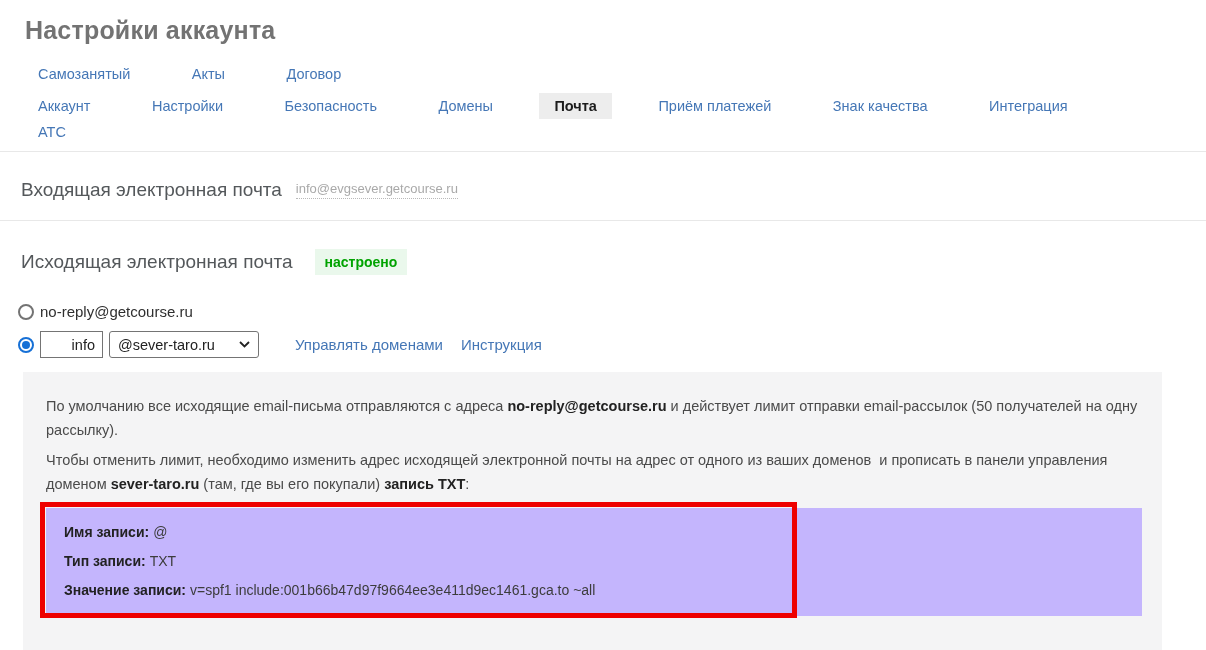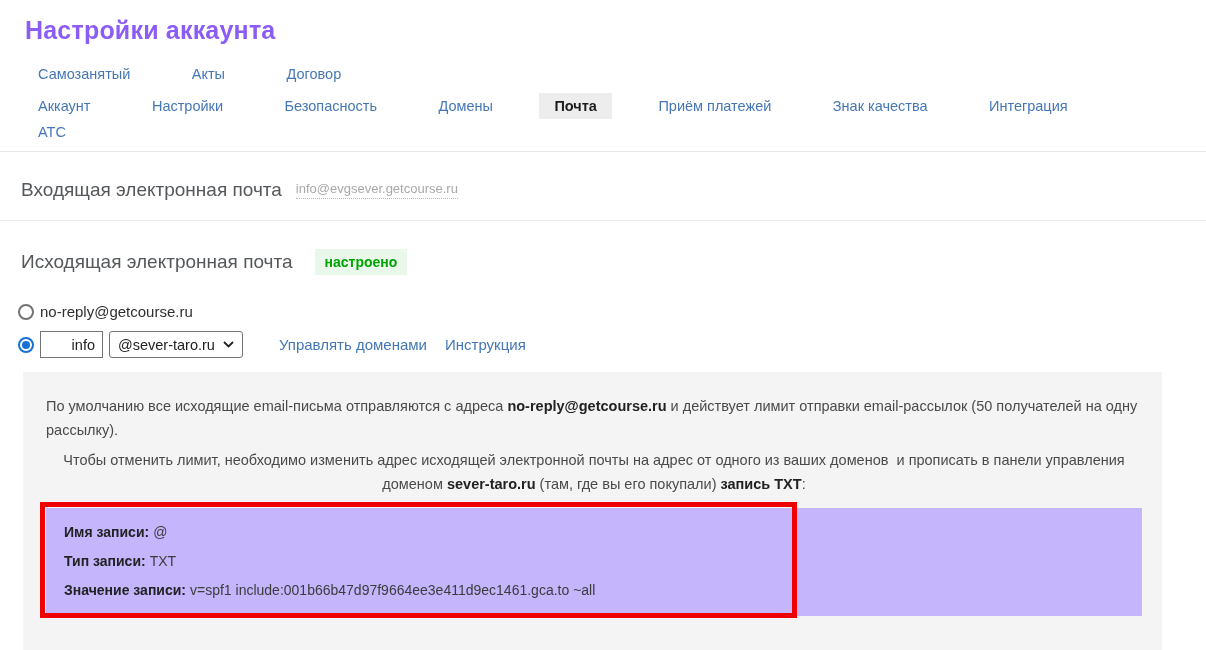--- a/index.html
+++ b/index.html
@@ -1,21 +1,21 @@
 <!DOCTYPE html>
 <html><head>
 <meta charset="utf-8">
 <style>
   * { margin:0; padding:0; box-sizing:border-box; }
   html,body { background:#fff; }
   body { font-family:"Liberation Sans", sans-serif; }
   .page { position:relative; width:1206px; height:650px; background:#fff; overflow:hidden; color:#333; }
 
   
-  .page-title { margin:16px 0 0 25px; font-size:25px; font-weight:bold; color:#8b5cf6; letter-spacing:.2px; }
+  .page-title { margin:16px 0 0 25px; font-size:25px; font-weight:bold; color:#737373; letter-spacing:.2px; }
 
   
   .tab-bar { margin:16px 0 0 38px; }
   .tab-row { margin-bottom:6px; }
   .tab { display:inline-block; font-size:14.5px; color:#4577b6; text-decoration:none; padding:5px 0; margin-right:57px; cursor:pointer; white-space:nowrap; }
   .tab.active { background:#ededed; color:#1c1c1c; font-weight:bold; padding:5px 15px; margin-left:-15px; margin-right:42px; }
 
   .divider { border:none; border-top:1px solid #e8e8e8; margin:4px 0 0 0; }
 
   
@@ -30,28 +30,28 @@
 
   
   .radio-row { display:flex; align-items:center; margin-left:18px; font-size:15px; color:#2f2f2f; }
   .radio-row.first { margin-top:28px; }
   .radio-row.second { margin-top:11px; }
   .radio { width:16px; height:16px; border-radius:50%; border:2px solid #737373; display:inline-flex; align-items:center; justify-content:center; background:#fff; flex:none; cursor:pointer; }
   .radio.checked { border-color:#1670d6; }
   .radio .dot { width:8px; height:8px; border-radius:50%; background:#1670d6; }
   .radio-label { margin-left:6px; cursor:pointer; }
   .mailbox-input { width:63px; height:27px; margin-left:6px; border:1px solid #747474; border-radius:0; font-family:"Liberation Sans",sans-serif; font-size:14.5px; color:#222; text-align:right; padding:0 7px; outline:none; background:#fff; }
-  .domain-select { display:inline-flex; align-items:center; gap:8px; height:27px; margin-left:6px; border:1px solid #747474; border-radius:3px; background:#fff; font-size:14.5px; color:#222; padding:0 8px; cursor:pointer; }
+  .domain-select { display:inline-flex; align-items:center; gap:24px; height:27px; margin-left:6px; border:1px solid #747474; border-radius:3px; background:#fff; font-size:14.5px; color:#222; padding:0 8px; cursor:pointer; }
   .row-link { margin-left:36px; font-size:15px; color:#4577b6; text-decoration:none; cursor:pointer; }
   .row-link + .row-link { margin-left:18px; }
 
   
   .info-box { margin:14px 0 0 23px; width:1139px; background:#f4f4f5; padding:22px 20px 42px 23px; }
   .info-p { font-size:14.5px; line-height:24px; color:#4a4a4a; }
-  .info-p + .info-p { margin-top:6px;text-align:center; }
+  .info-p + .info-p { margin-top:6px; }
   .info-p b { color:#222; }
 
   
   .dns-box { position:relative; margin-top:12px; background:#c4b5fd; padding:14px 18px 7px 18px; min-height:97px; }
   .dns-row { font-size:14px; line-height:20px; margin-bottom:9px; color:#3c3c3c; }
   .dns-row b { color:#222; margin-right:4px; }
 
   
   .annotation-rect { position:absolute; left:-6px; top:-6px; width:757px; height:116px; border:5px solid #ee0000; pointer-events:none; z-index:5; }
 </style>

